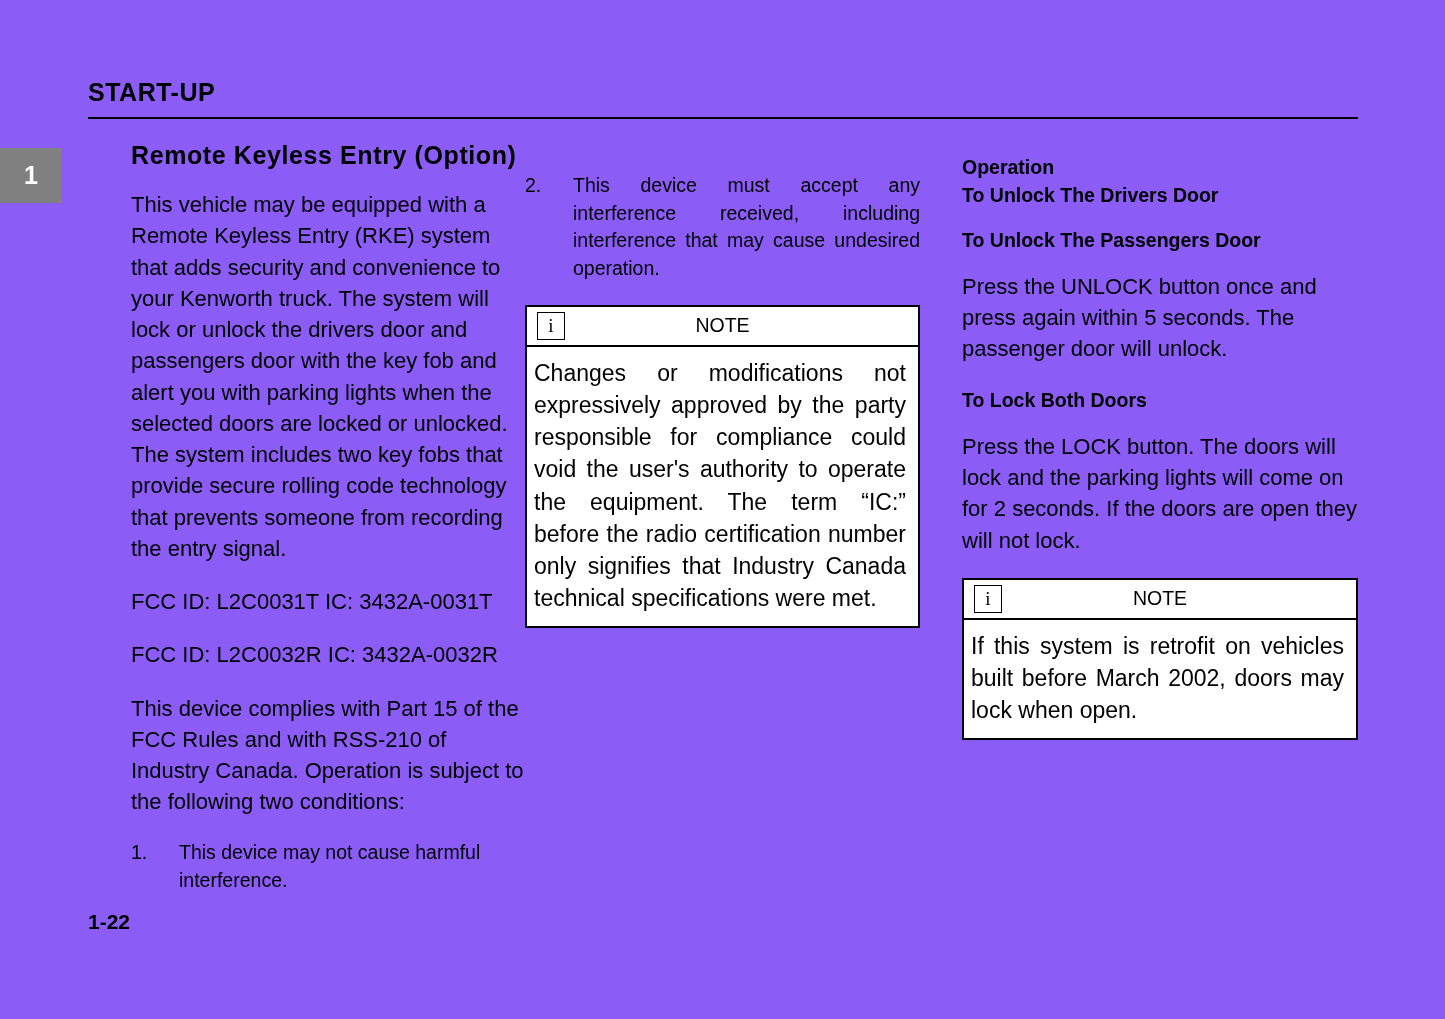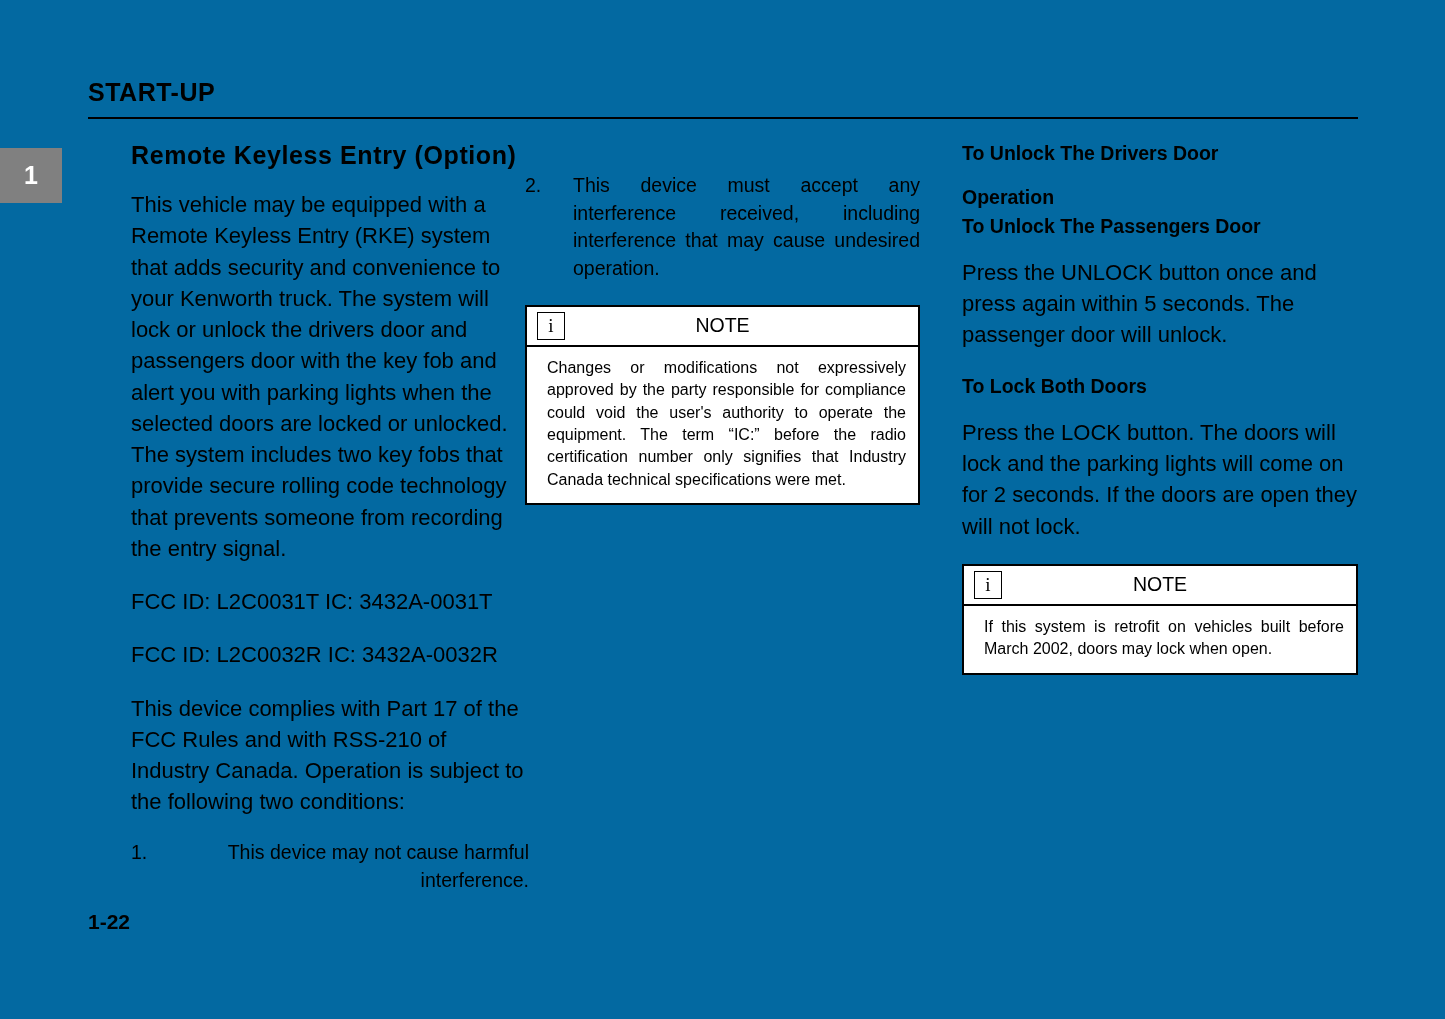--- a/index.html
+++ b/index.html
@@ -8,21 +8,21 @@
     background: #ffffff;
   }
   body {
     font-family: "Liberation Sans", sans-serif;
     color: #000000;
   }
   .page {
     position: relative;
     width: 1445px;
     height: 1019px;
-    background: #0369a1;
+    background: #8b5cf6;
     overflow: hidden;
   }
 
   
   .header {
     position: absolute;
     left: 88px;
     top: 78px;
     width: 1270px;
   }
@@ -85,21 +85,21 @@
   }
   .numbered .num {
     width: 48px;
     flex: none;
   }
   .numbered .txt {
     flex: 1;
     text-align: justify;
   }
   .numbered .txt.nojust {
-    text-align: right;
+    text-align: left;
   }
 
   h3.sub {
     font-size: 19.5px;
     font-weight: bold;
     margin: 0 0 2px 0;
     line-height: 1.35;
   }
   h3.sub.tight {
     margin-bottom: 18px;
@@ -131,22 +131,22 @@
     line-height: 1;
   }
   .note-label {
     position: absolute;
     left: 0;
     right: 0;
     text-align: center;
     font-size: 19.5px;
   }
   .note-body {
-    padding: 10px 12px 12px 20px;
-    font-size: 16px;
+    padding: 10px 12px 12px 7px;
+    font-size: 23px;
     line-height: 1.4;
     text-align: justify;
   }
   .note-body p {
     margin: 0;
   }
 
   
   .page-number {
     position: absolute;
@@ -169,21 +169,21 @@
 
   <div class="chapter-tab">
     <span>1</span>
   </div>
 
   <div class="col col-1">
     <h2 class="section-title">Remote Keyless Entry (Option)</h2>
     <p class="body">This vehicle may be equipped with a Remote Keyless Entry (RKE) system that adds security and convenience to your Kenworth truck. The system will lock or unlock the drivers door and passengers door with the key fob and alert you with parking lights when the selected doors are locked or unlocked. The system includes two key fobs that provide secure rolling code technology that prevents someone from recording the entry signal.</p>
     <p class="body">FCC ID: L2C0031T IC: 3432A-0031T</p>
     <p class="body">FCC ID: L2C0032R IC: 3432A-0032R</p>
-    <p class="body">This device complies with Part 17 of the FCC Rules and with RSS-210 of Industry Canada. Operation is subject to the following two conditions:</p>
+    <p class="body">This device complies with Part 15 of the FCC Rules and with RSS-210 of Industry Canada. Operation is subject to the following two conditions:</p>
     <div class="numbered">
       <span class="num">1.</span>
       <span class="txt nojust">This device may not cause harmful interference.</span>
     </div>
   </div>
 
   <div class="col col-2">
     <div class="numbered" style="margin-top:32px;">
       <span class="num">2.</span>
       <span class="txt">This device must accept any interference received, including interference that may cause undesired operation.</span>
@@ -196,22 +196,22 @@
         </div>
         <div class="note-label">NOTE</div>
       </div>
       <div class="note-body">
         <p>Changes or modifications not expressively approved by the party responsible for compliance could void the user's authority to operate the equipment.    The term “IC:” before the radio certification number only signifies that Industry Canada technical specifications were met.</p>
       </div>
     </div>
   </div>
 
   <div class="col col-3">
+    <h3 class="sub" style="margin-top:14px;">Operation</h3>
     <h3 class="sub tight">To Unlock The Drivers Door</h3>
-    <h3 class="sub" style="margin-top:14px;">Operation</h3>
 
     <h3 class="sub tight">To Unlock The Passengers Door</h3>
     <p class="body">Press the UNLOCK button once and press again within 5 seconds. The passenger door will unlock.</p>
 
     <h3 class="sub tight">To Lock Both Doors</h3>
     <p class="body">Press the LOCK button. The doors will lock and the parking lights will come on for 2 seconds. If the doors are open they will not lock.</p>
 
     <div class="note-box">
       <div class="note-head">
         <div class="note-icon">

